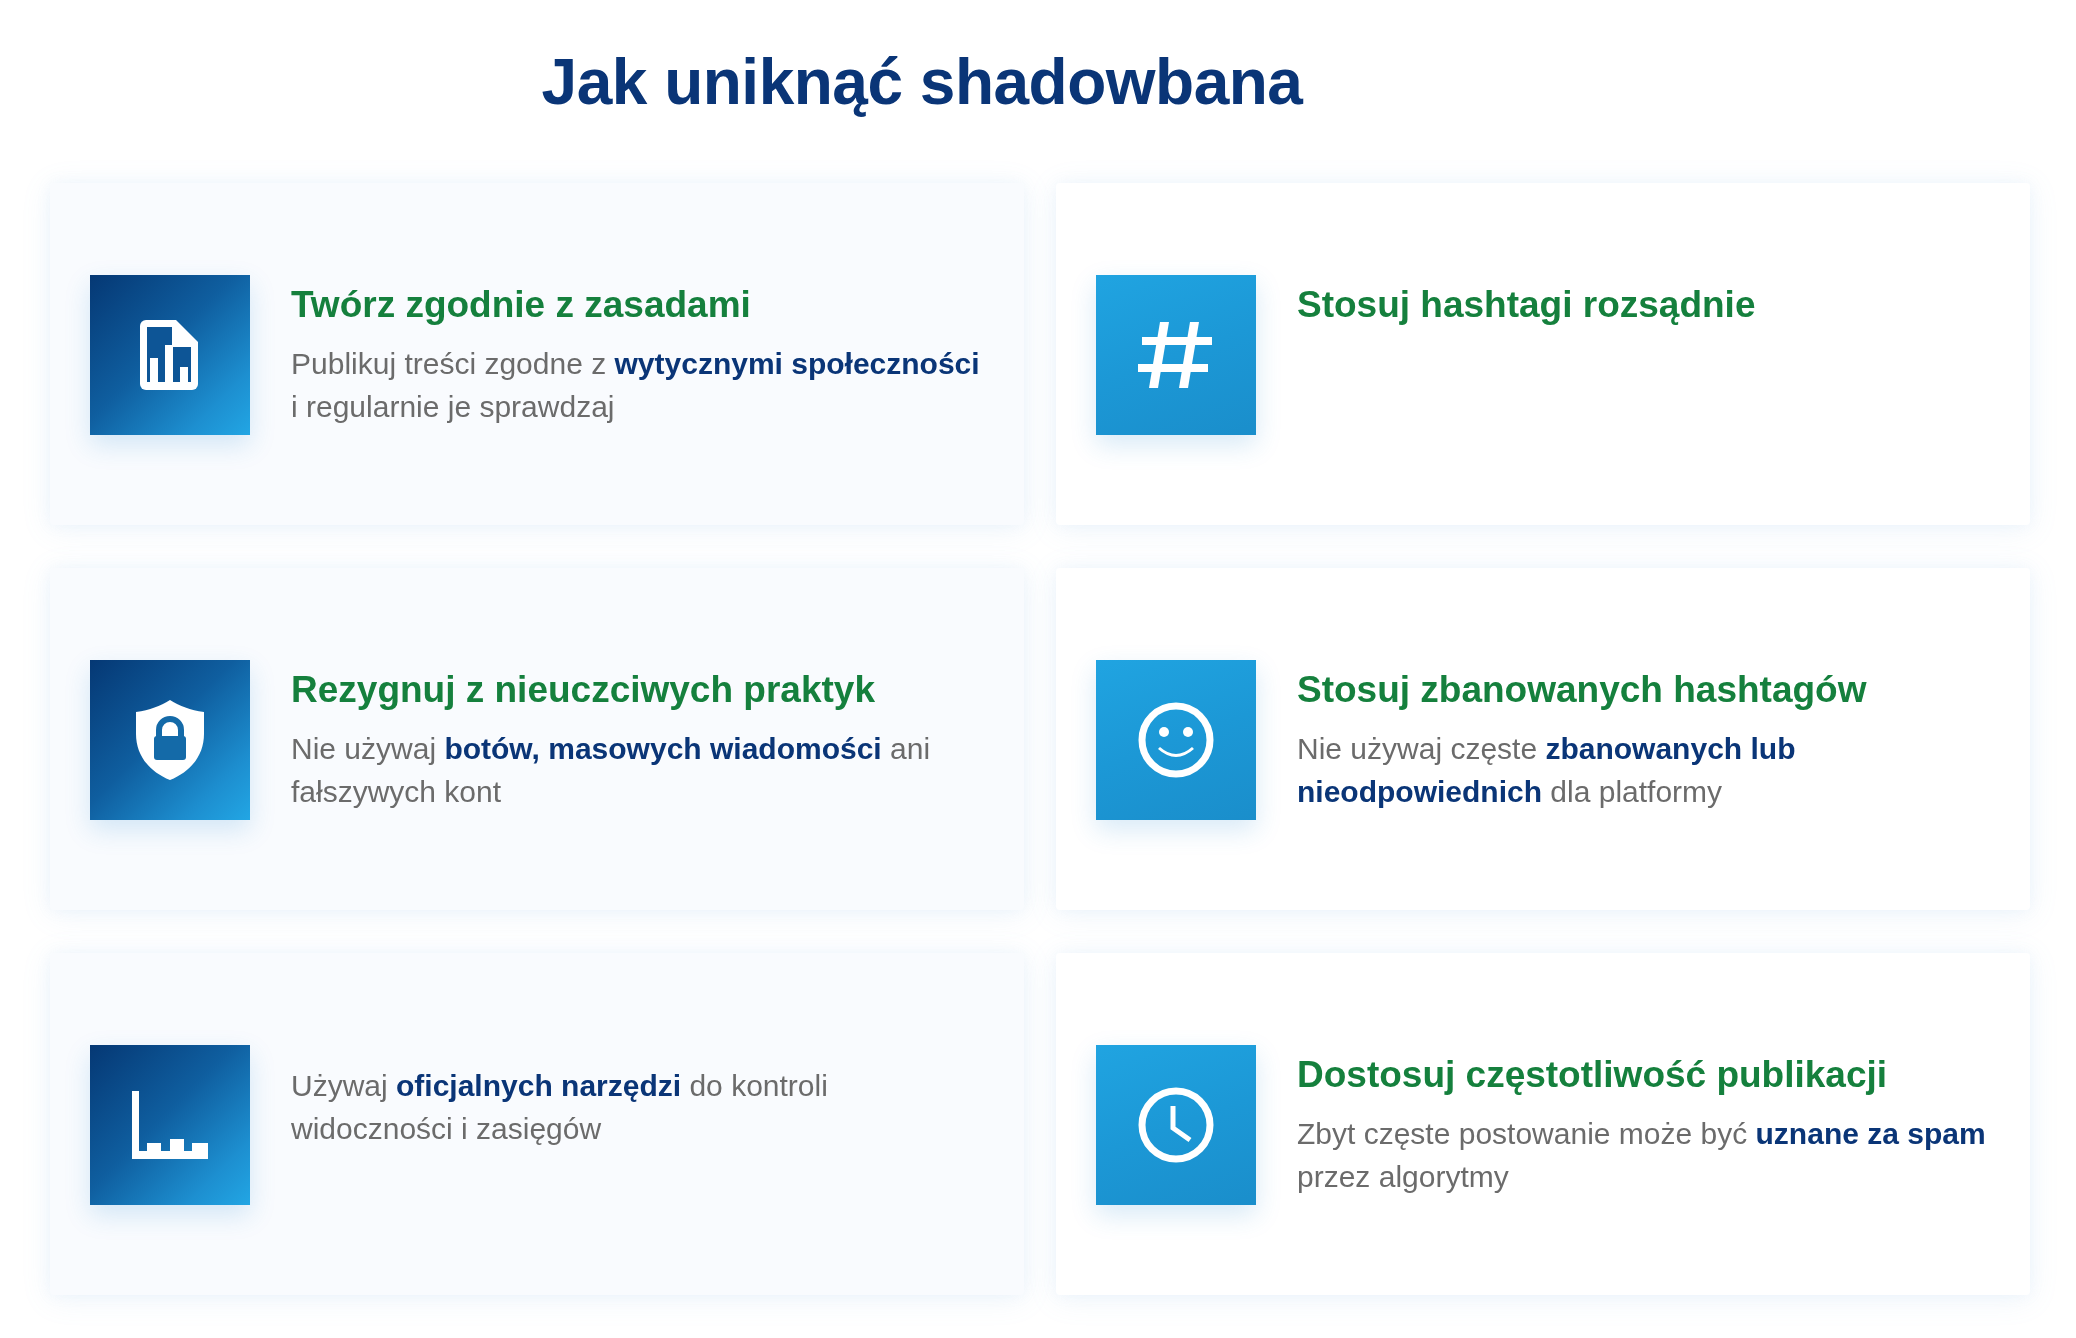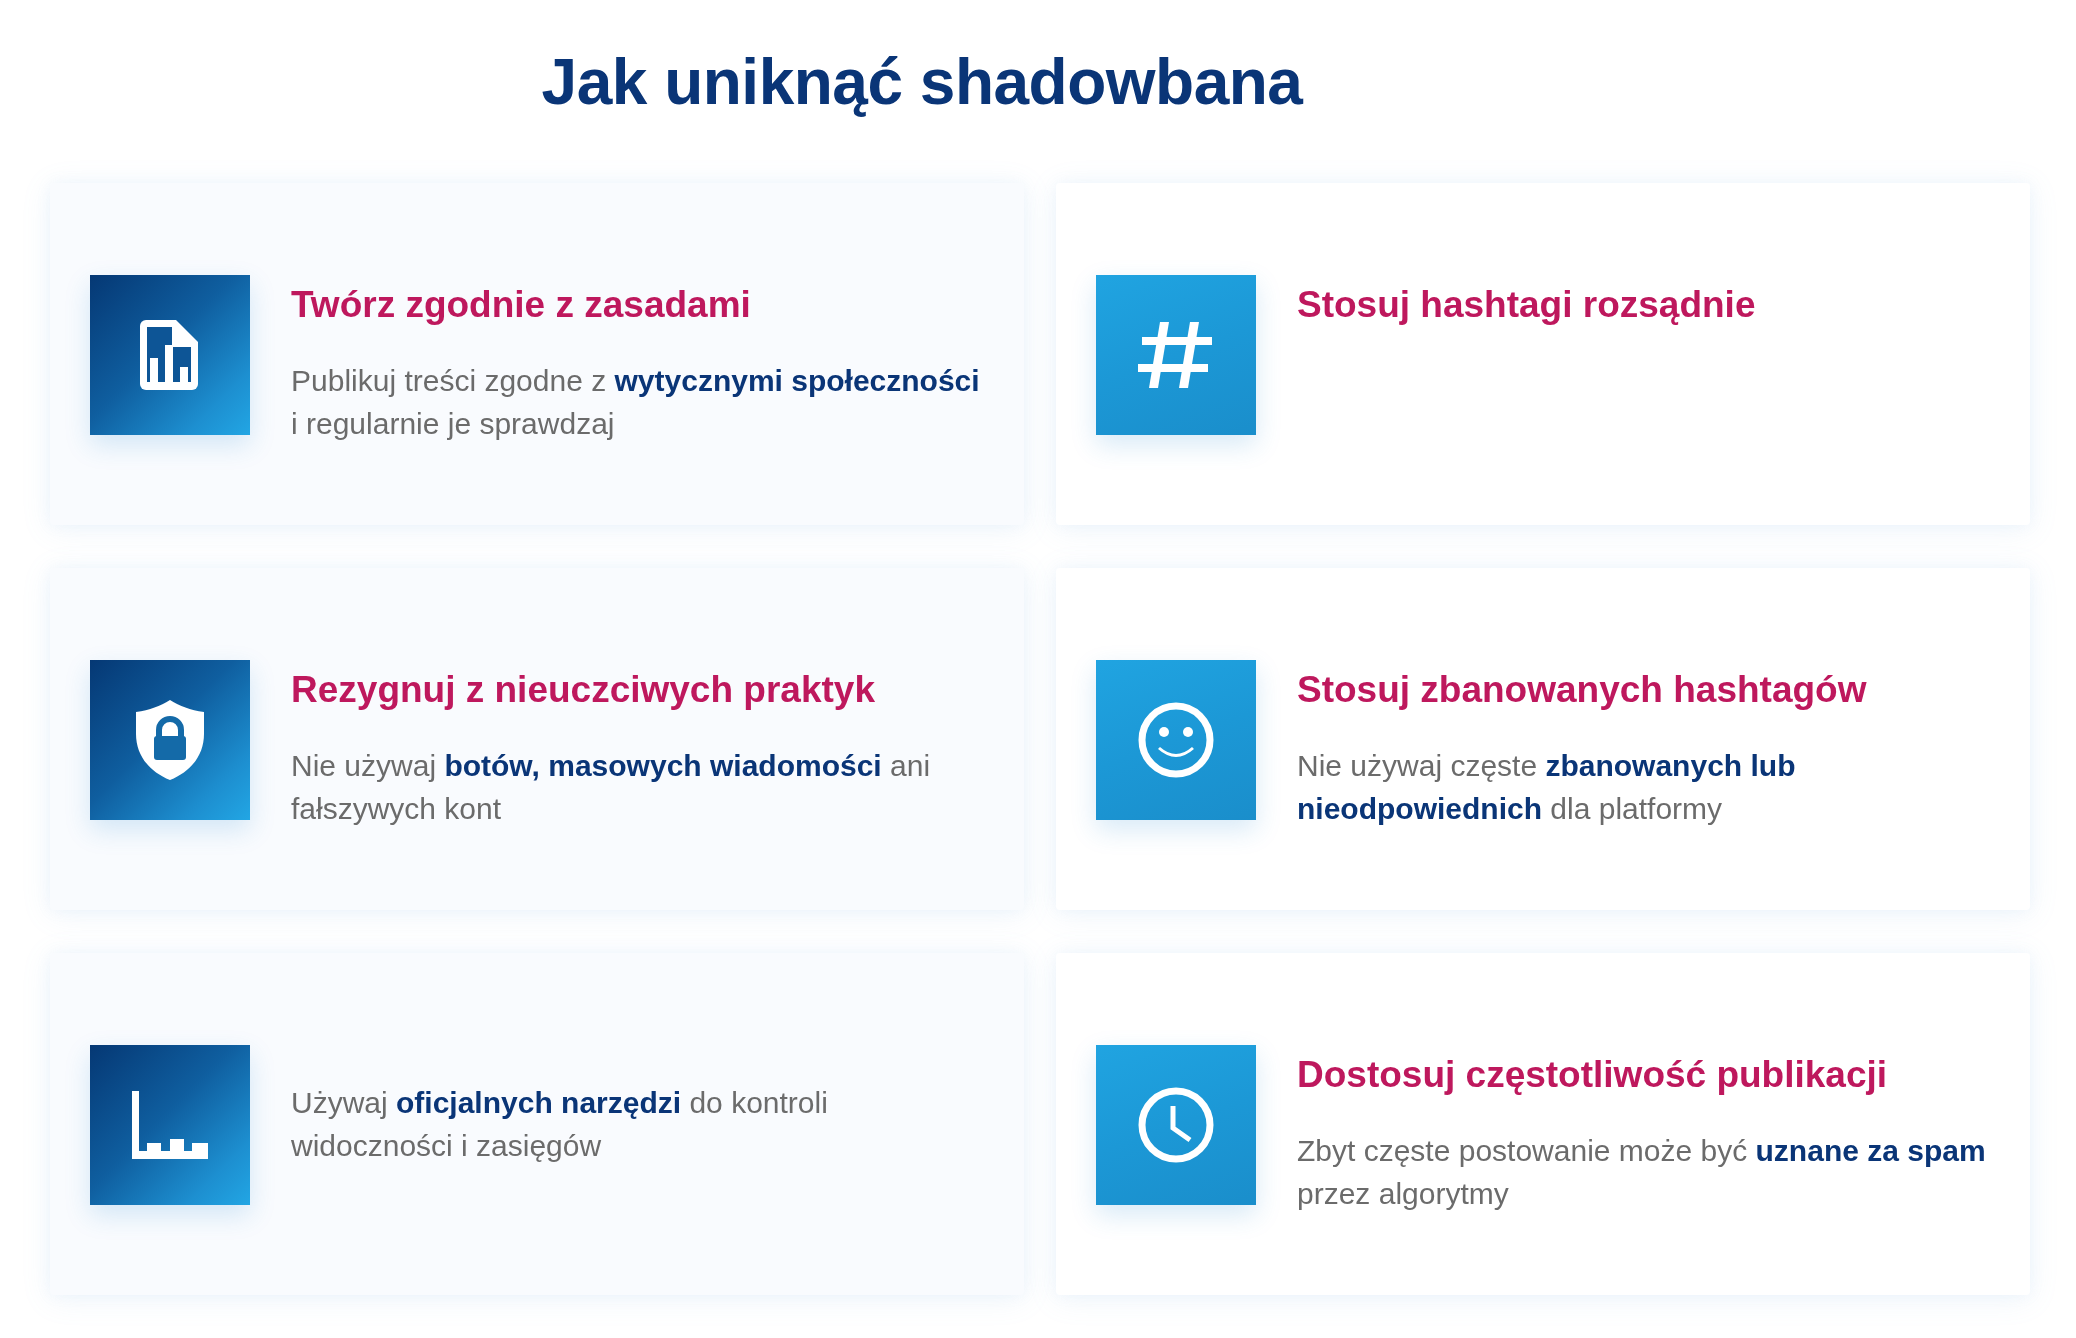--- a/index.html
+++ b/index.html
@@ -65,26 +65,26 @@
     .icon-box svg { display: block; }
     .card-text {
       position: absolute;
       left: 241px;
       top: 98px;
       right: 30px;
     }
     .card-title {
       font-size: 37px;
       font-weight: 700;
-      color: #be185d;
+      color: #15803d;
       line-height: 48px;
       white-space: nowrap;
     }
     .card-desc {
-      margin-top: 30px;
+      margin-top: 13px;
       font-size: 30px;
       line-height: 43px;
       color: #6b6b6b;
       font-weight: 400;
     }
     .card-desc .em {
       color: #0a3577;
       font-weight: 700;
     }
   </style>

